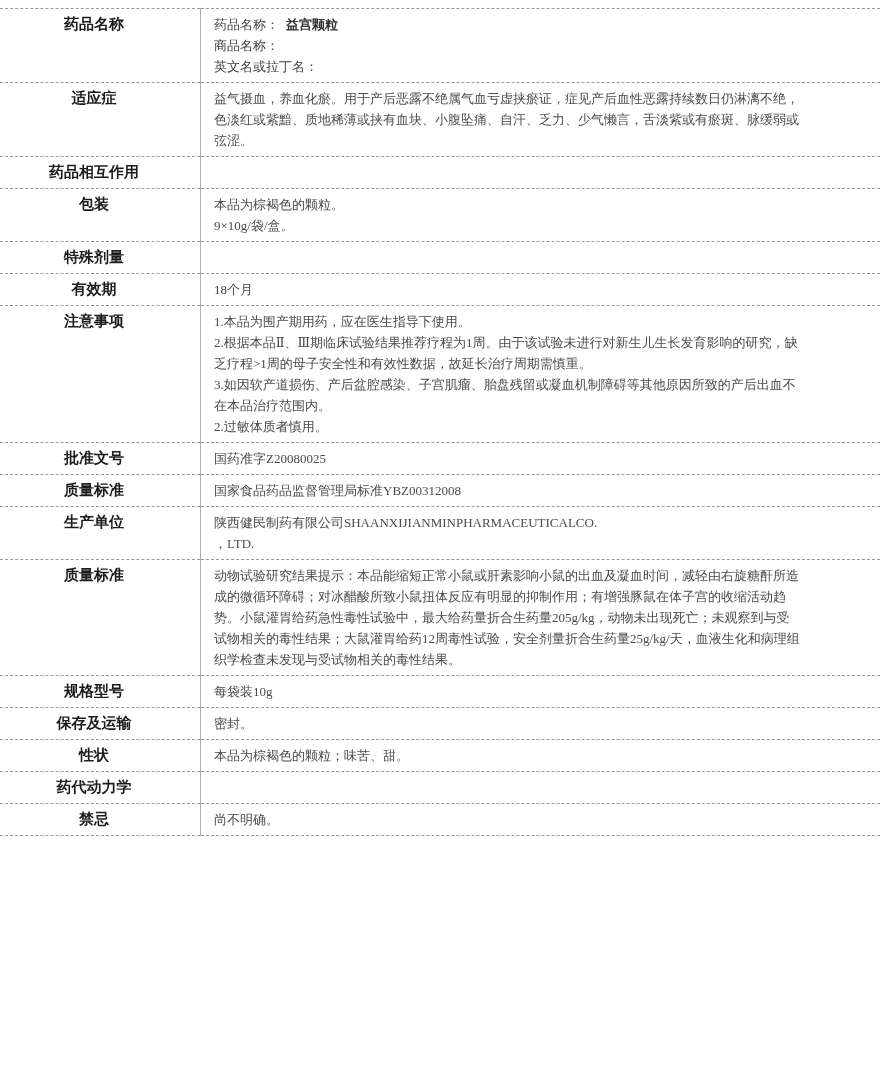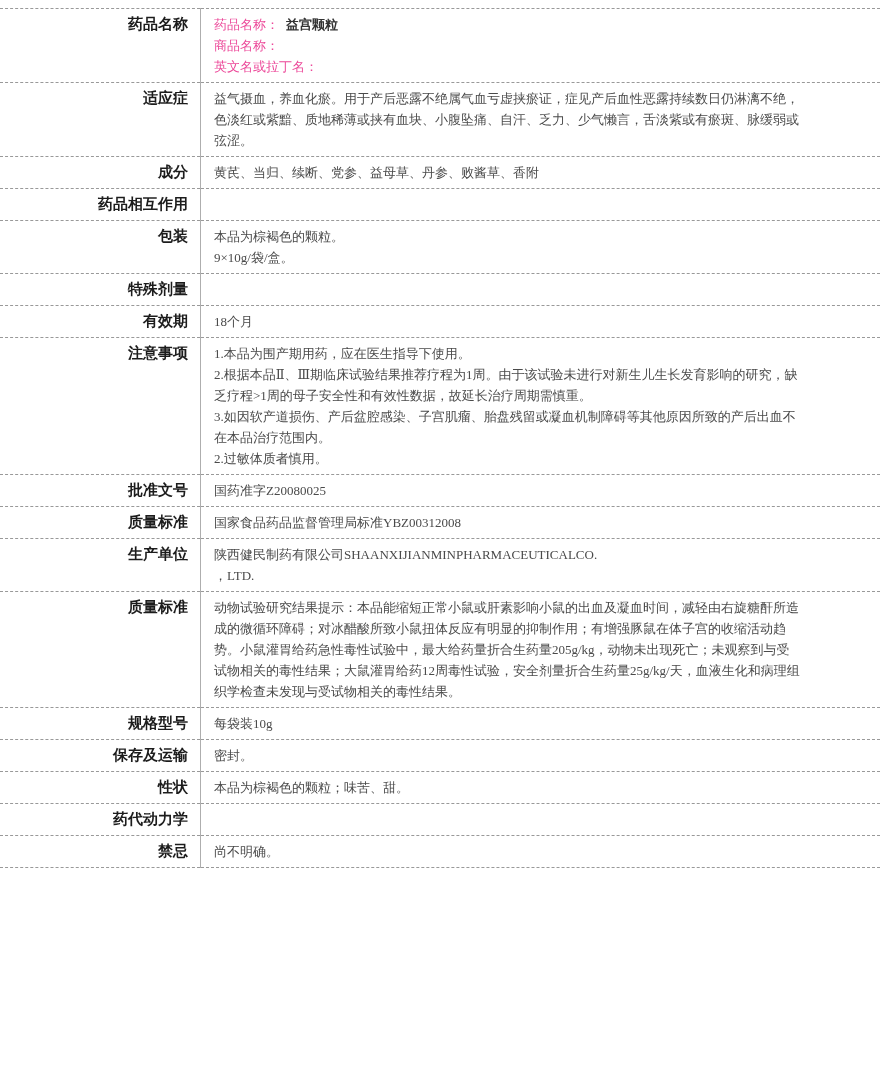--- a/index.html
+++ b/index.html
@@ -21,41 +21,41 @@
     table-layout: fixed;
     border-bottom: 1px dashed #999999;
   }
   tr.row {
     border-top: 1px dashed #999999;
   }
   th.label-cell {
     width: 188px;
     min-width: 188px;
     border-right: 1px solid #aeaeae;
-    text-align: right;
+    text-align: center;
     vertical-align: top;
     padding: 5px 12px 5px 0;
     font-size: 15px;
     font-weight: bold;
     color: #1c1c1c;
     line-height: 21px;
     white-space: nowrap;
   }
   td.content-cell {
     vertical-align: top;
     padding: 5px 80px 5px 13px;
     font-size: 13px;
     color: #4a4a4a;
     line-height: 21px;
   }
   .content-cell .line {
     min-height: 21px;
   }
   .field-key {
-    color: #ec4899;
+    color: #404040;
     margin-top: 8px;
   }
   .field-value {
     color: #333333;
     font-weight: bold;
     margin-left: 7px;
     margin-top: 24px;
   }
   .bottom-spacer {
     height: 100px;
@@ -72,26 +72,20 @@
     <td class="content-cell">
             <div class="line"><span class="field-key">药品名称：</span><span class="field-value">益宫颗粒</span></div>
             <div class="line"><span class="field-key">商品名称：</span></div>
             <div class="line"><span class="field-key">英文名或拉丁名：</span></div>
           </td>
   </tr>
         <tr class="row">
     <th class="label-cell">适应症</th>
     <td class="content-cell">
             <div class="line">益气摄血，养血化瘀。用于产后恶露不绝属气血亏虚挟瘀证，症见产后血性恶露持续数日仍淋漓不绝，色淡红或紫黯、质地稀薄或挟有血块、小腹坠痛、自汗、乏力、少气懒言，舌淡紫或有瘀斑、脉缓弱或弦涩。</div>
-          </td>
-  </tr>
-        <tr class="row">
-    <th class="label-cell">成分</th>
-    <td class="content-cell">
-            <div class="line">黄芪、当归、续断、党参、益母草、丹参、败酱草、香附</div>
           </td>
   </tr>
         <tr class="row">
     <th class="label-cell">药品相互作用</th>
     <td class="content-cell"></td>
   </tr>
         <tr class="row">
     <th class="label-cell">包装</th>
     <td class="content-cell">
             <div class="line">本品为棕褐色的颗粒。</div>

